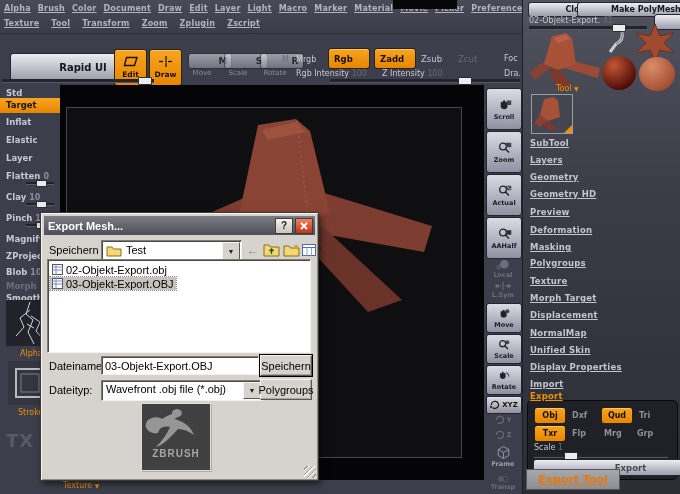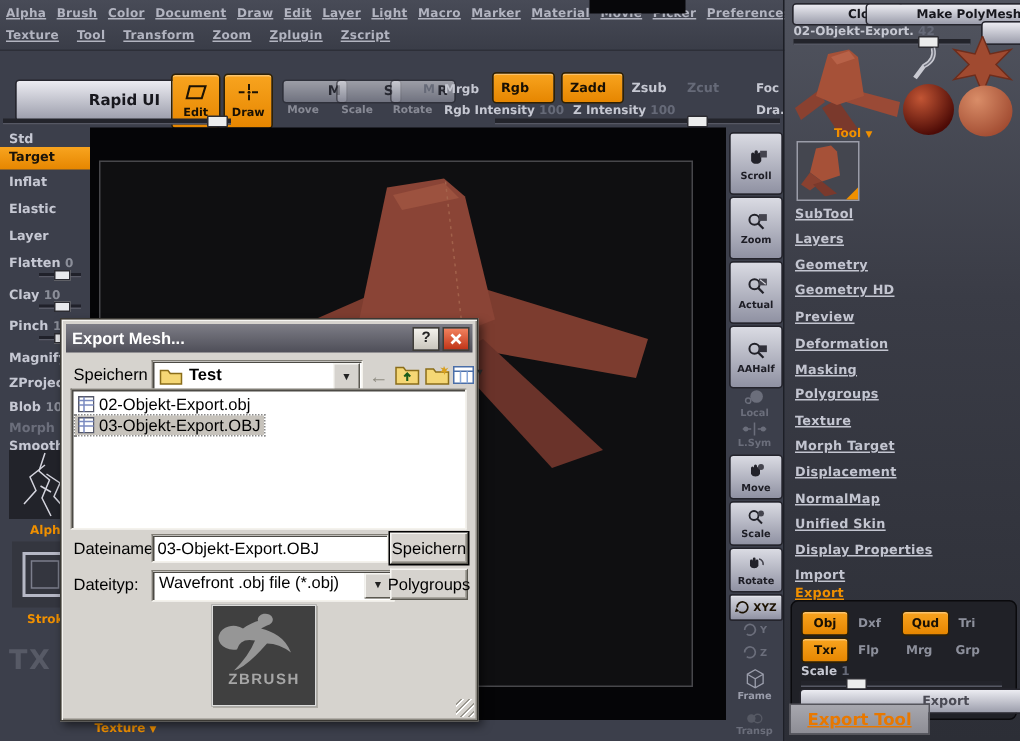--- a/index.html
+++ b/index.html
@@ -12,21 +12,21 @@
           background:linear-gradient(#484b57,#3a3d48);border-bottom:1px solid #2d2f38;}
   .menurow{position:absolute;display:flex;gap:7px;white-space:nowrap;}
   .mi{font-size:8px;font-weight:bold;color:#b2b4c0;text-decoration:underline;letter-spacing:.2px;cursor:default;}
   #notch{position:absolute;left:393px;top:0;width:64px;height:9px;background:#07070a;}
   
   .zbtn-light{background:linear-gradient(#eceCF2,#9b9dab);border:1px solid #26262e;border-radius:3px;
      color:#17171d;font-weight:bold;display:flex;align-items:center;justify-content:center;padding-left:26px;}
   .zbtn-orange{background:linear-gradient(#f8a41f,#e68600);border:1px solid #2e2106;border-radius:3px;
      color:#181004;font-weight:bold;box-shadow:inset 0 1px 0 rgba(255,255,255,.35);
      display:flex;align-items:center;justify-content:center;}
-  .zlabel{font-size:8px;font-weight:bold;color:#c6c8d2;white-space:nowrap;}
+  .zlabel{font-size:8px;font-weight:normal;color:#c6c8d2;white-space:nowrap;}
   .zdim{color:#666a78;}
   .track{position:absolute;height:3px;background:#23242b;border-bottom:1px solid #565864;}
   .handle{position:absolute;width:12px;height:6px;background:#eceded;border:1px solid #2c2c32;border-radius:1px;}
   
   .sb-item{position:absolute;left:0;width:60px;font-size:8.5px;font-weight:bold;color:#c6c8d3;
      padding-left:6px;box-sizing:border-box;white-space:nowrap;overflow:hidden;}
   .sb-item .val{color:#8b8e99;margin-left:3px;font-size:8px;}
   .sb-active{background:linear-gradient(#f8a41f,#e68600);color:#19130a;height:15px;line-height:15px;}
   .mini-track{position:absolute;height:2px;background:#20212a;border-bottom:1px solid #585a66;}
   .mini-handle{position:absolute;width:9px;height:5px;background:#e8e9ec;border:1px solid #2c2c32;}
@@ -439,21 +439,21 @@
       <span class="t">Export Mesh...</span>
       <span class="tbtn tbtn-help">?</span>
       <span class="tbtn tbtn-close">
         <svg width="8" height="8" viewBox="0 0 8 8">
           <path d="M1 1 L7 7 M7 1 L1 7" stroke="#fff" stroke-width="1.8"></path>
           </svg>
       </span>
     </div>
 
     <span class="dlg-label" style="left:8px;top:31px;">Speichern</span>
-    <div class="abs sunken" style="left:60px;top:27px;width:139px;height:20px;font-weight:bold;">
+    <div class="abs sunken" style="left:60px;top:27px;width:139px;height:20px;">
       <svg class="abs" style="left:4px;top:4px;" width="16" height="12" viewBox="0 0 16 12">
         <path d="M1 4 V2 h5 l1.5 2 H15 v7 H1 Z" fill="#f5d775" stroke="#8a6d1a" stroke-width="1"></path>
       </svg>
       <span class="abs" style="left:24px;top:3px;font-size:11px;color:#000;">Test</span>
       <span class="dd-btn">▼</span>
     </div>
     <span class="abs" style="left:205px;top:30px;font-size:13px;color:#8f8c82;">←</span>
     <svg class="abs" style="left:222px;top:30px;" width="17" height="14" viewBox="0 0 17 14">
       <path d="M1 4 V2 h5 l1.5 2 H16 v9 H1 Z" fill="#f5d775" stroke="#8a6d1a" stroke-width="1"></path>
       <path d="M8.5 11 V6 M6.5 8 L8.5 6 L10.5 8" fill="none" stroke="#1a5c1a" stroke-width="1.4"></path>

